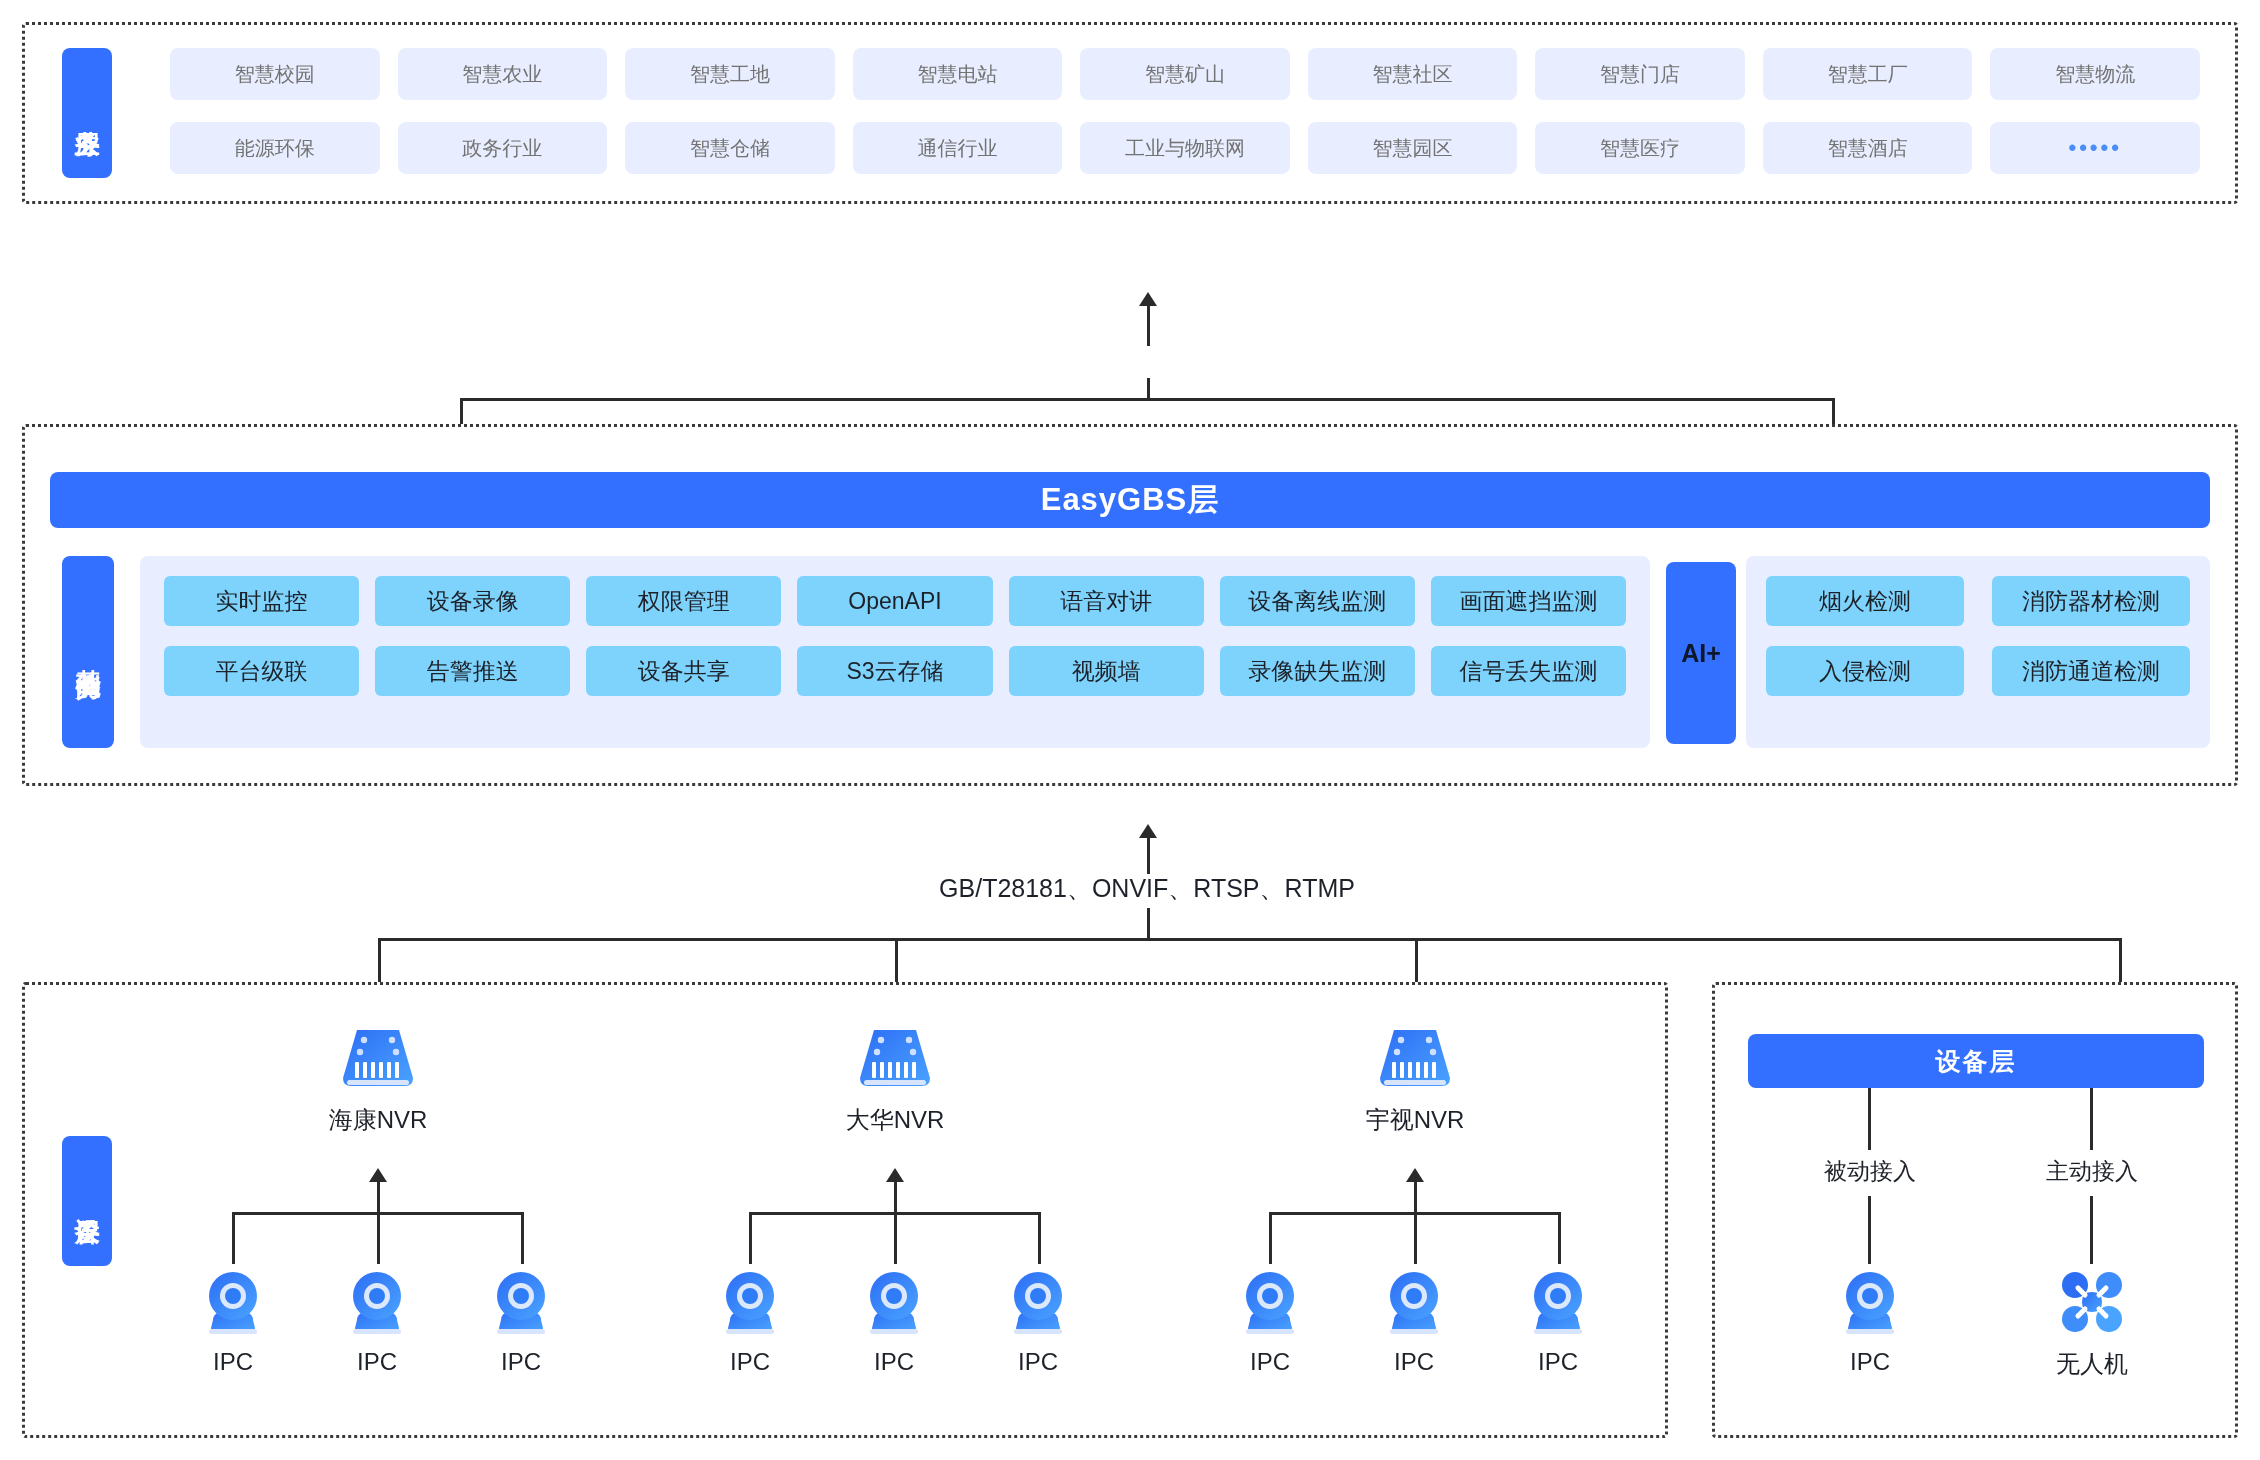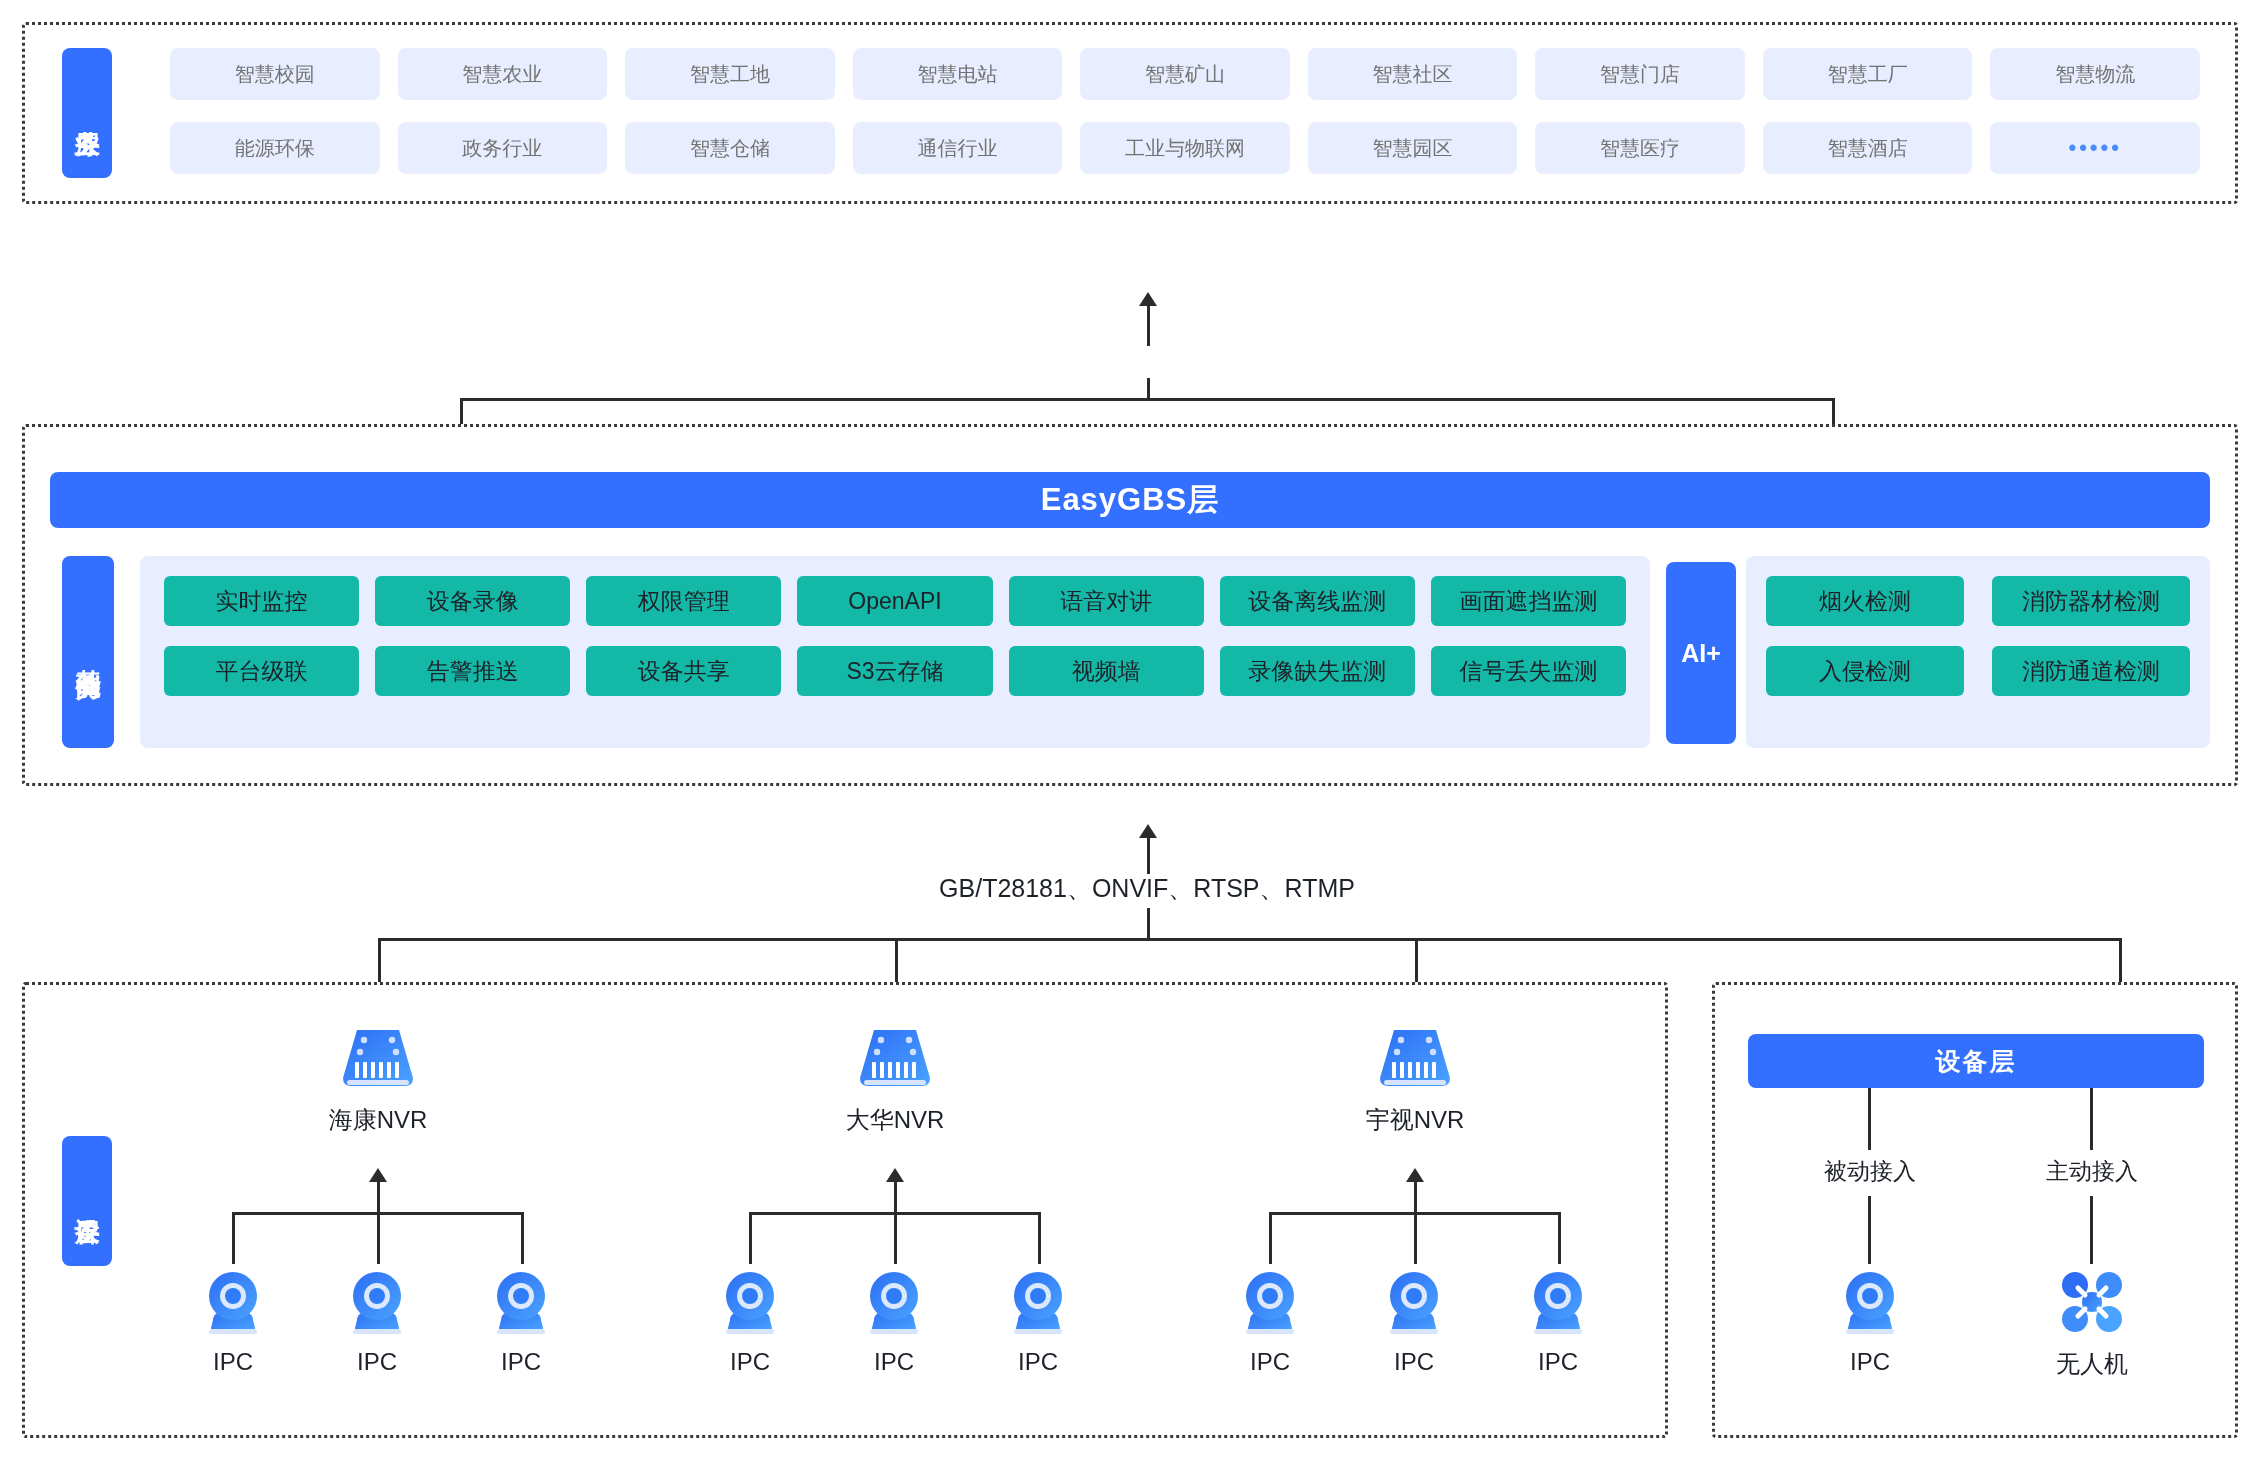--- a/index.html
+++ b/index.html
@@ -81,35 +81,35 @@
   }
   .cap-grid {
     position: absolute;
     display: grid;
     grid-template-rows: 50px 50px;
     row-gap: 20px;
   }
   .cap-grid.left { grid-template-columns: repeat(7, 1fr); column-gap: 16px; }
   .cap-grid.ai { grid-template-columns: repeat(2, 1fr); column-gap: 28px; }
   .cap {
-    background: #14b8a6;
+    background: #7dd3fc;
     border-radius: 6px;
     display: flex;
     align-items: center;
     justify-content: center;
     font-size: 23px;
     color: #1d2129;
     white-space: nowrap;
   }
 
   .ai-tab {
     position: absolute;
     background: #3370ff;
     border-radius: 8px;
-    color: #ffffff;
+    color: #0f172a;
     font-size: 25px;
     font-weight: 700;
     display: flex;
     align-items: center;
     justify-content: center;
   }
 
   
   .hbar {
     position: absolute;

